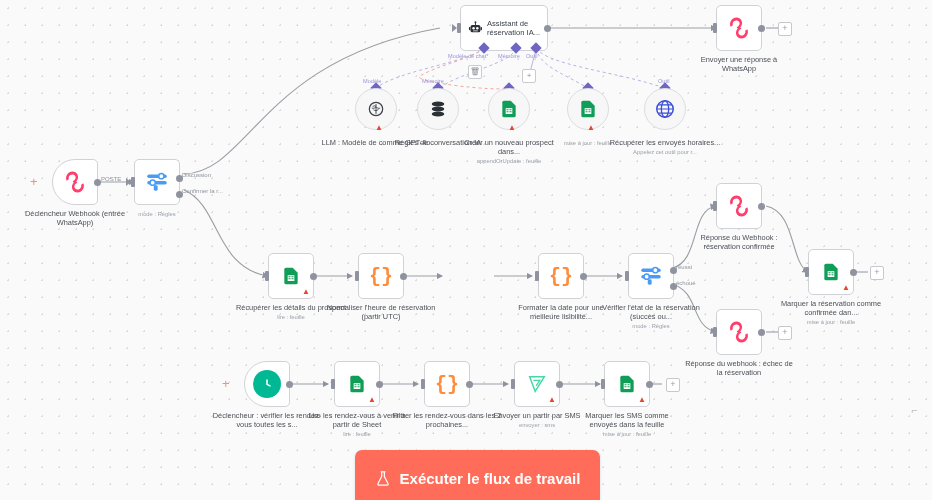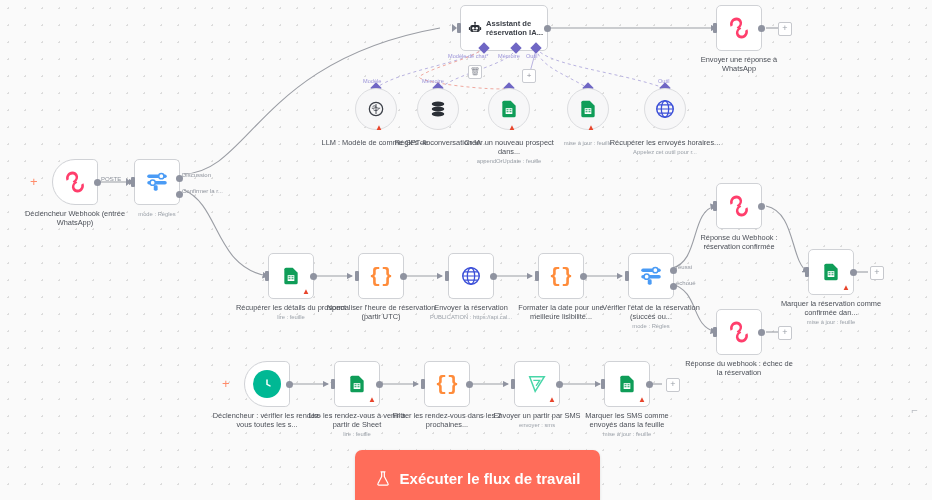--- a/index.html
+++ b/index.html
@@ -59,21 +59,21 @@
   .wa{width:26px;height:26px;}
   .sw{width:26px;height:26px;}
   .bot{width:24px;height:24px;}
   .gs{width:20px;height:20px;}
   .code{color:#ff8c3b;font-size:20px;font-weight:700;font-family:"Liberation Mono", monospace;}
   .globe{width:22px;height:22px;}
   .clock{width:28px;height:28px;border-radius:50%;background:#00b894;display:flex;align-items:center;justify-content:center;}
   .brain{width:20px;height:20px;}
   .db{width:20px;height:20px;}
   .tw{width:22px;height:22px;}
-  .nodetitle{font-size:7.6px;color:#3c4048;line-height:9.4px;margin-left:4px;font-weight:bold;}
+  .nodetitle{font-size:7.6px;color:#3c4048;line-height:9.4px;margin-left:4px;}
 
   
   #runbtn{
     position:absolute;left:355px;top:450px;width:245px;height:56px;border-radius:7px;
     background:#ff6d5a;color:#fff;border:none;cursor:pointer;
     display:flex;align-items:center;justify-content:center;gap:9px;
     font-size:15px;font-weight:700;font-family:"Liberation Sans", sans-serif;
     box-shadow:0 1px 3px rgba(0,0,0,.12);
   }
   #corner{position:absolute;right:14px;top:404px;color:#b9bcc2;font-size:11px;}
@@ -309,35 +309,20 @@
 
   <div class="node" style="left:358px;top:253px;">
     <div class="box">
       <div class="in-tab"></div>
       <span class="code">{}</span>
       <div class="port out"></div>
     </div>
     <div class="caption">Normaliser l'heure de réservation (partir UTC)</div>
   </div>
 
-  <div class="node" style="left:448px;top:253px;">
-    <div class="box">
-      <div class="in-tab"></div>
-      <svg class="globe" viewBox="0 0 24 24">
-        <circle cx="12" cy="12" r="9" fill="none" stroke="#3b4fd8" stroke-width="1.6"></circle>
-        <ellipse cx="12" cy="12" rx="4" ry="9" fill="none" stroke="#3b4fd8" stroke-width="1.4"></ellipse>
-        <path d="M3 12h18M4.5 7.5h15M4.5 16.5h15" stroke="#3b4fd8" stroke-width="1.3" fill="none"></path>
-      </svg>
-      <div class="port out"></div>
-    </div>
-    <div class="caption w130">
-      <span>Envoyer la réservation</span>
-      <span class="sub">PUBLICATION : https://api.cal...</span>
-    </div>
-  </div>
 
   <div class="node" style="left:538px;top:253px;">
     <div class="box">
       <div class="in-tab"></div>
       <span class="code">{}</span>
       <div class="port out"></div>
     </div>
     <div class="caption">Formater la date pour une meilleure lisibilité...</div>
   </div>
 

